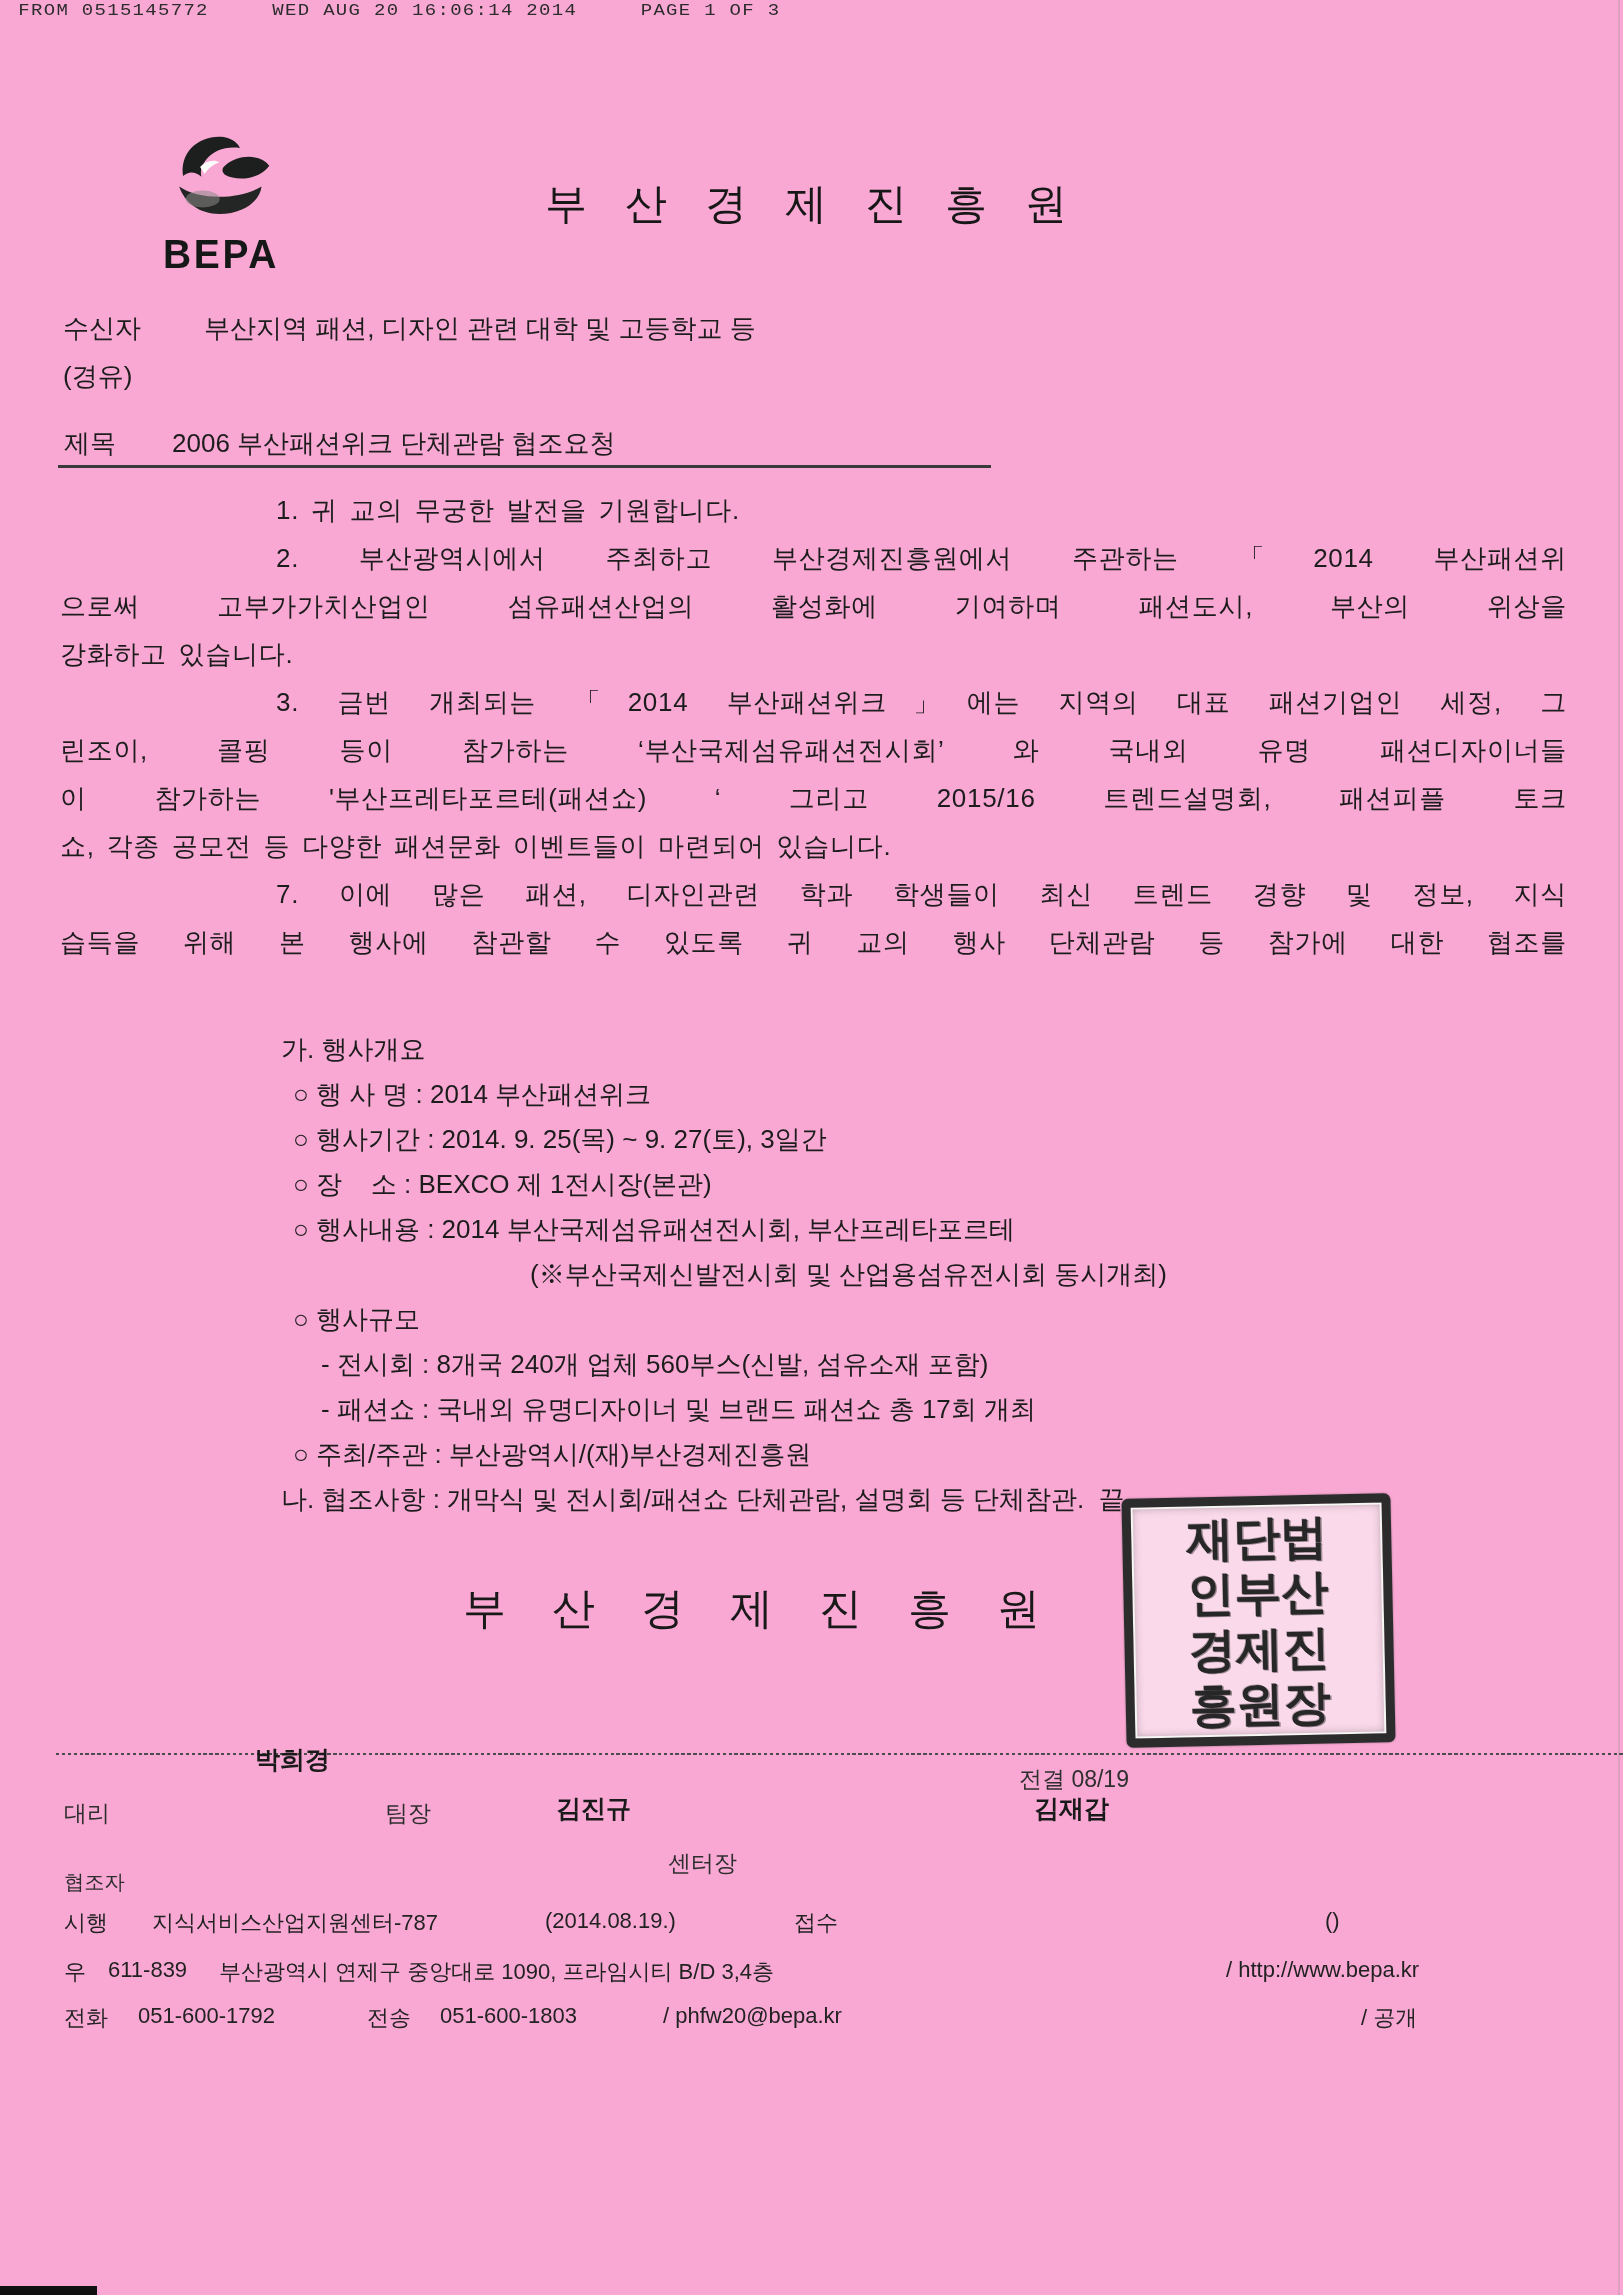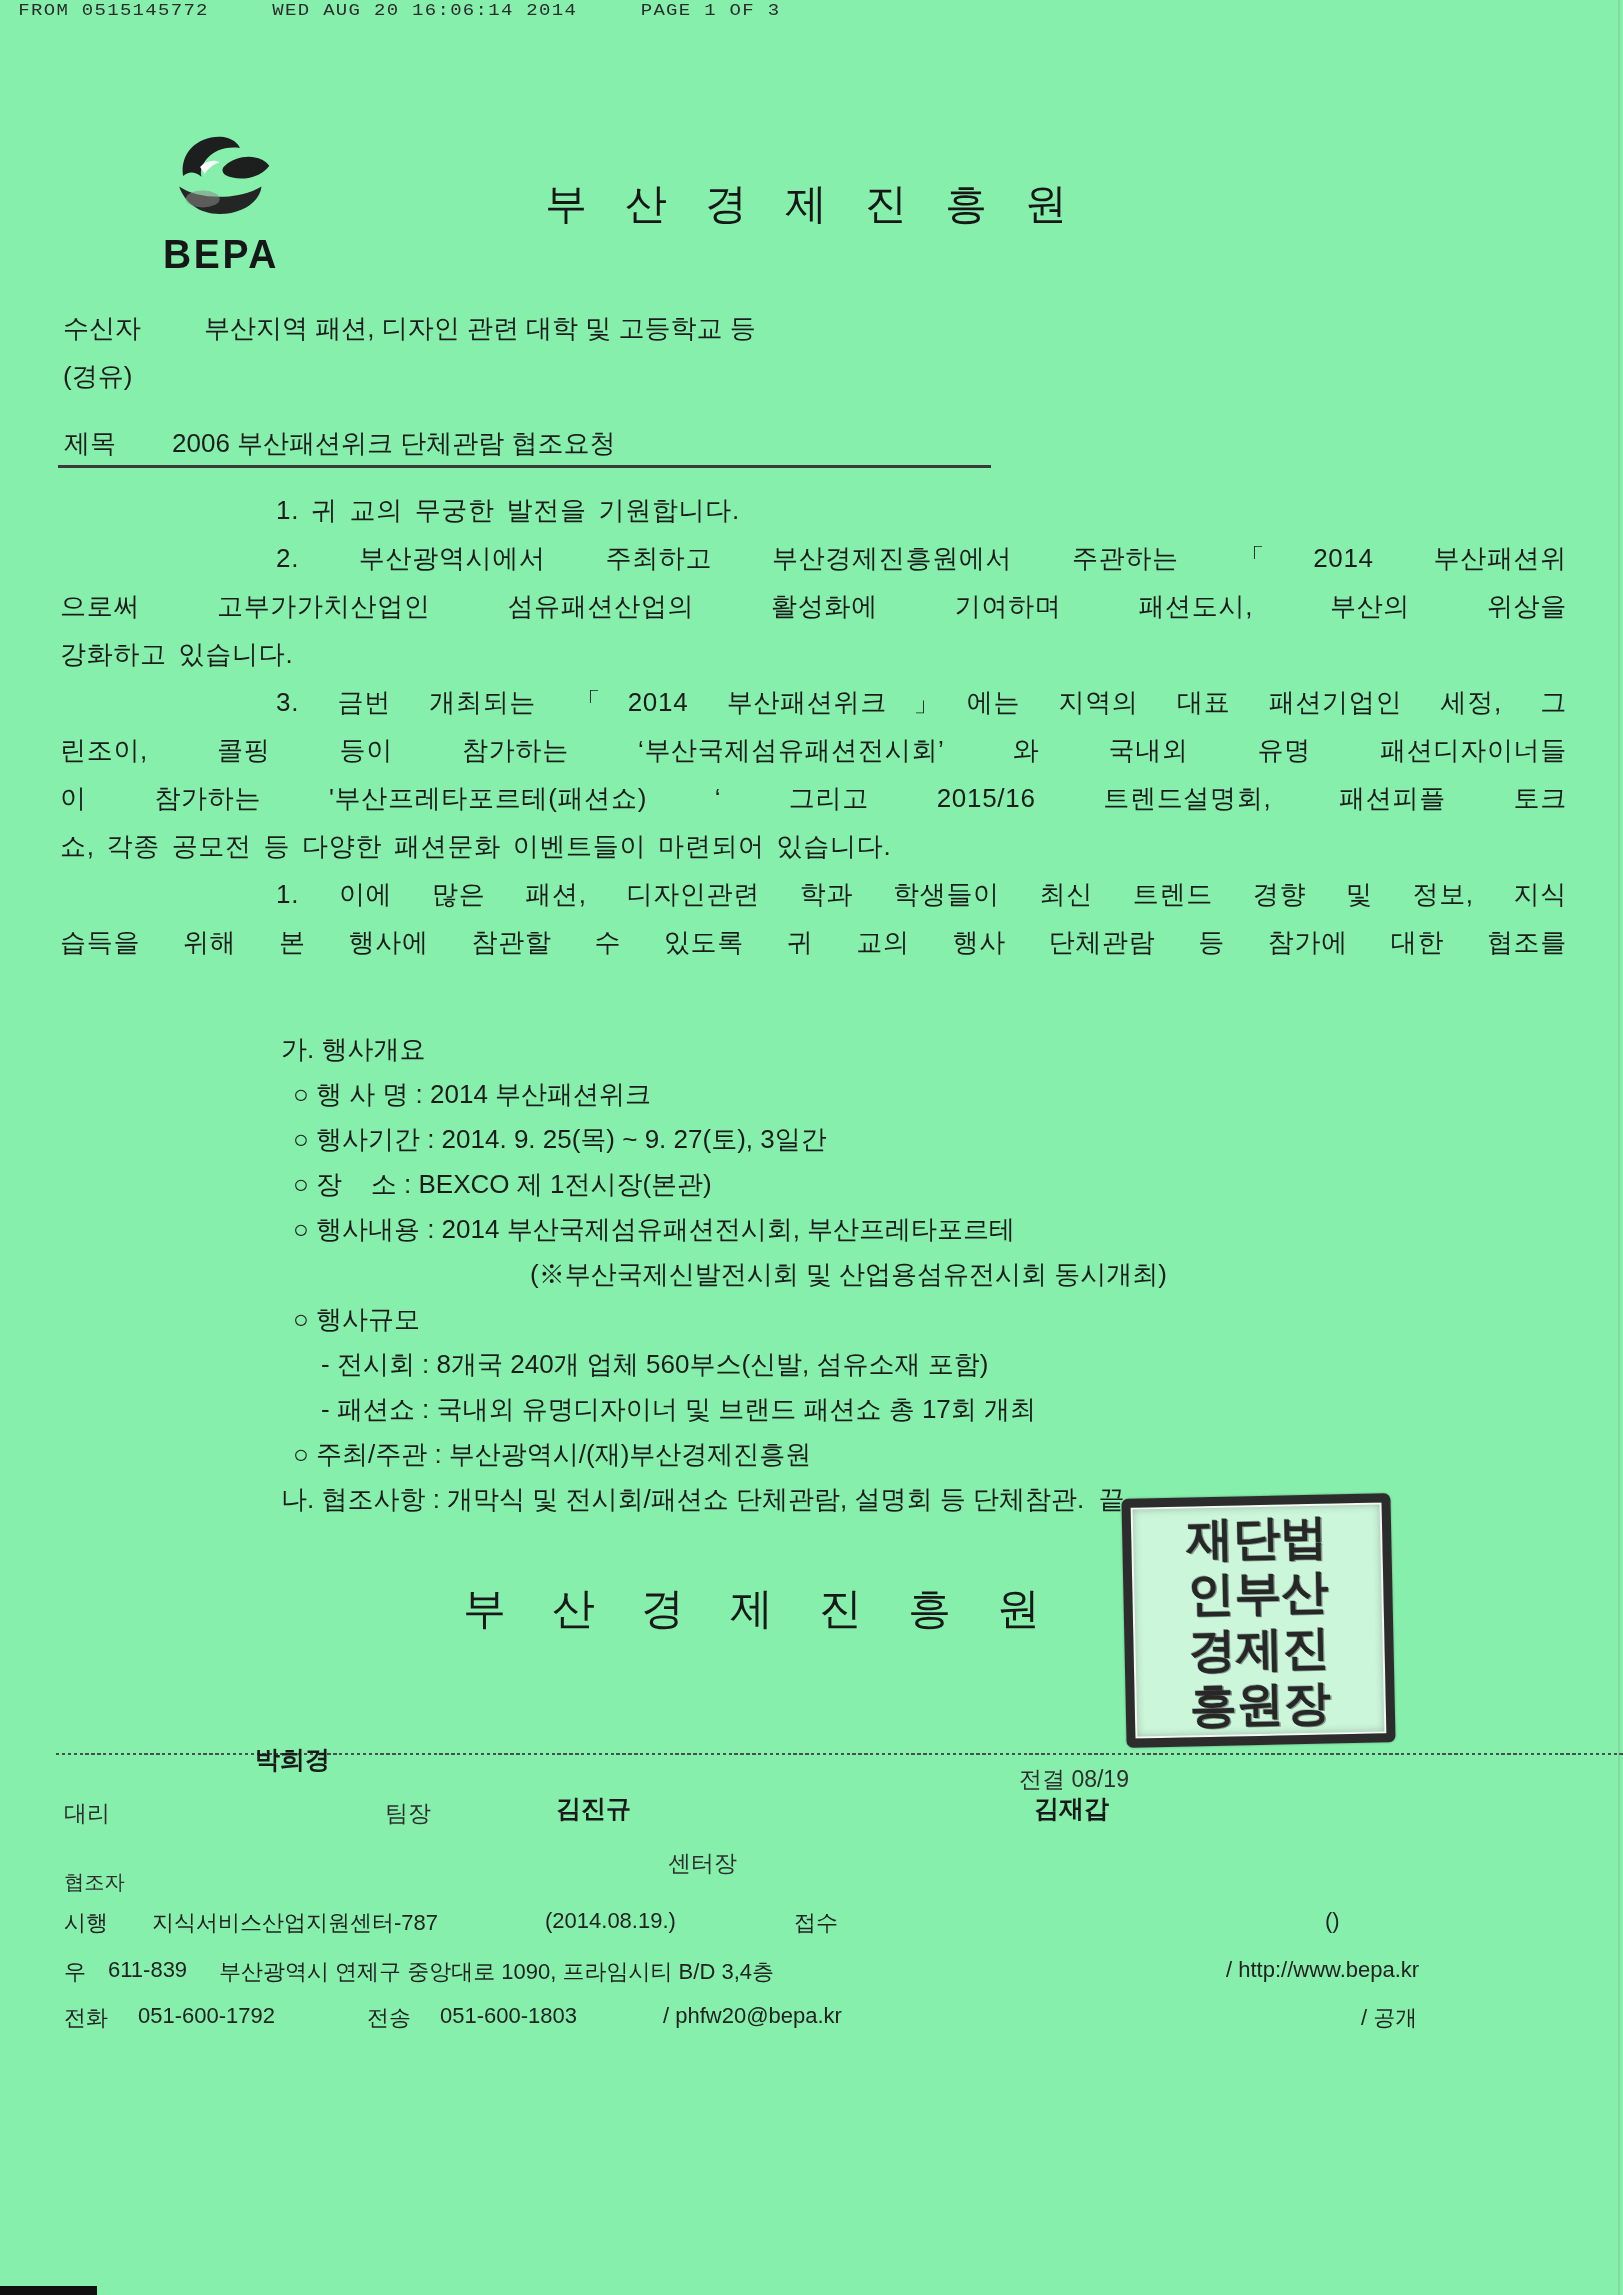--- a/index.html
+++ b/index.html
@@ -1,20 +1,20 @@
 <!DOCTYPE html>
 <html style="font-size:10.5px"><head>
 <meta charset="utf-8">
 <style>
   * { box-sizing: border-box; margin: 0; padding: 0; }
   html, body { background: #e8e8e8; }
   body { font-family: "Liberation Sans", sans-serif; }
   .page {
     position: relative; width: 1623px; height: 2295px;
-    background: #86efac; color: #1b1b1b; overflow: hidden;
+    background: #f9a8d4; color: #1b1b1b; overflow: hidden;
     margin: 0 auto;
   }
   .abs { position: absolute; }
 
   
   .fax-header {
     left: 18.3px; top: 1.3px; font-family: "Liberation Mono", monospace;
     font-size: 19px; letter-spacing: 1.3px; color: #2c2c2c;
     transform: scaleY(0.9); transform-origin: top left; white-space: pre;
   }
@@ -152,21 +152,21 @@
 
   <div class="abs body-lines">
     <div class="bl ind">1. 귀 교의 무궁한 발전을 기원합니다.</div>
     <div class="bl ind jl">2. 부산광역시에서 주최하고 부산경제진흥원에서 주관하는 「2014 부산패션위</div>
     <div class="bl jl">으로써 고부가가치산업인 섬유패션산업의 활성화에 기여하며 패션도시, 부산의 위상을</div>
     <div class="bl">강화하고 있습니다.</div>
     <div class="bl ind jl">3. 금번 개최되는 「2014 부산패션위크」에는 지역의 대표 패션기업인 세정, 그</div>
     <div class="bl jl">린조이, 콜핑 등이 참가하는 ‘부산국제섬유패션전시회’ 와 국내외 유명 패션디자이너들</div>
     <div class="bl jl">이 참가하는 '부산프레타포르테(패션쇼) ‘ 그리고 2015/16 트렌드설명회, 패션피플 토크</div>
     <div class="bl">쇼, 각종 공모전 등 다양한 패션문화 이벤트들이 마련되어 있습니다.</div>
-    <div class="bl ind jl">1. 이에 많은 패션, 디자인관련 학과 학생들이 최신 트렌드 경향 및 정보, 지식</div>
+    <div class="bl ind jl">7. 이에 많은 패션, 디자인관련 학과 학생들이 최신 트렌드 경향 및 정보, 지식</div>
     <div class="bl jl">습득을 위해 본 행사에 참관할 수 있도록 귀 교의 행사 단체관람 등 참가에 대한 협조를</div>
   </div>
 
   <div class="abs outline">
     <div class="ol-line lv1">가. 행사개요</div>
     <div class="ol-line lv2">○ 행 사 명 : 2014 부산패션위크</div>
     <div class="ol-line lv2">○ 행사기간 : 2014. 9. 25(목) ~ 9. 27(토), 3일간</div>
     <div class="ol-line lv2">○ 장    소 : BEXCO 제 1전시장(본관)</div>
     <div class="ol-line lv2">○ 행사내용 : 2014 부산국제섬유패션전시회, 부산프레타포르테</div>
     <div class="ol-line lv3">(※부산국제신발전시회 및 산업용섬유전시회 동시개최)</div>

